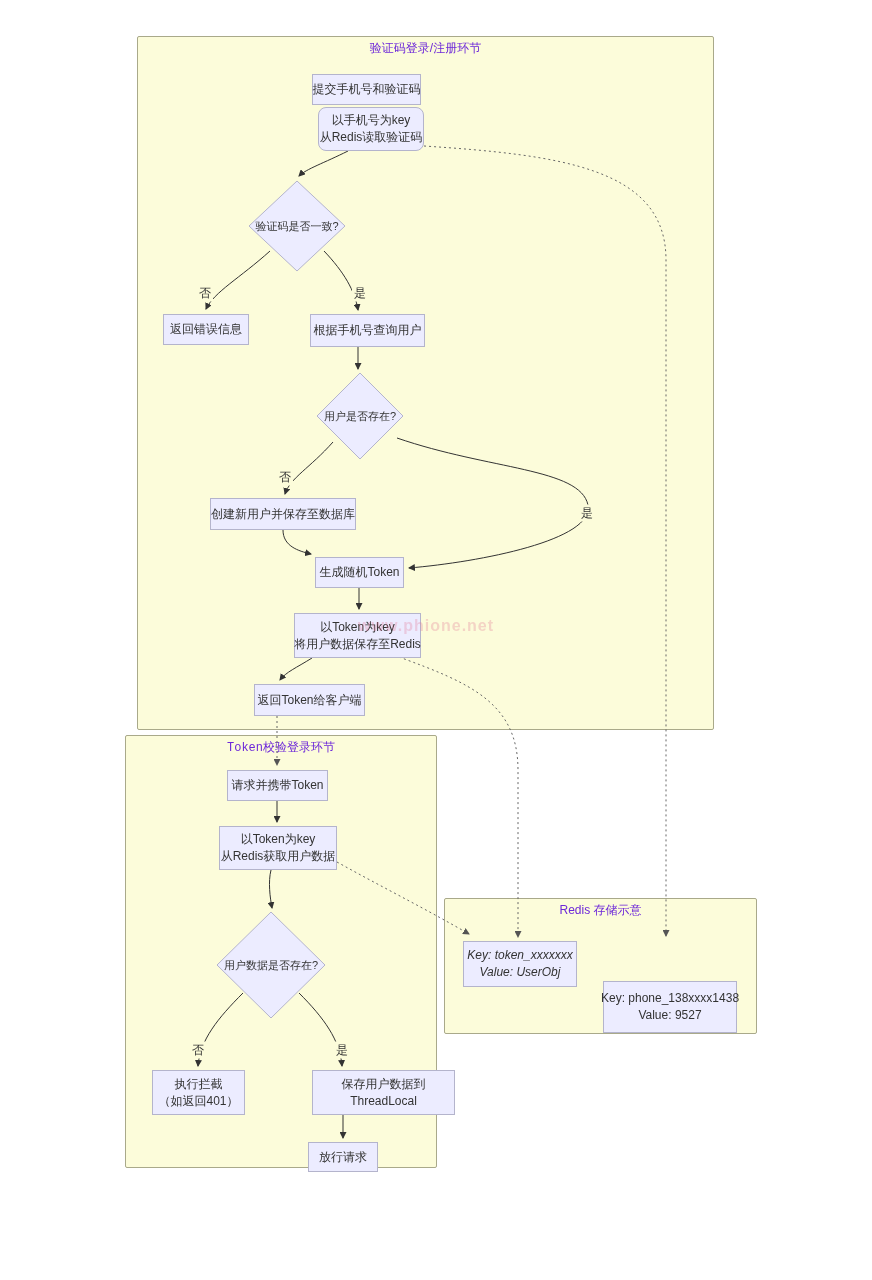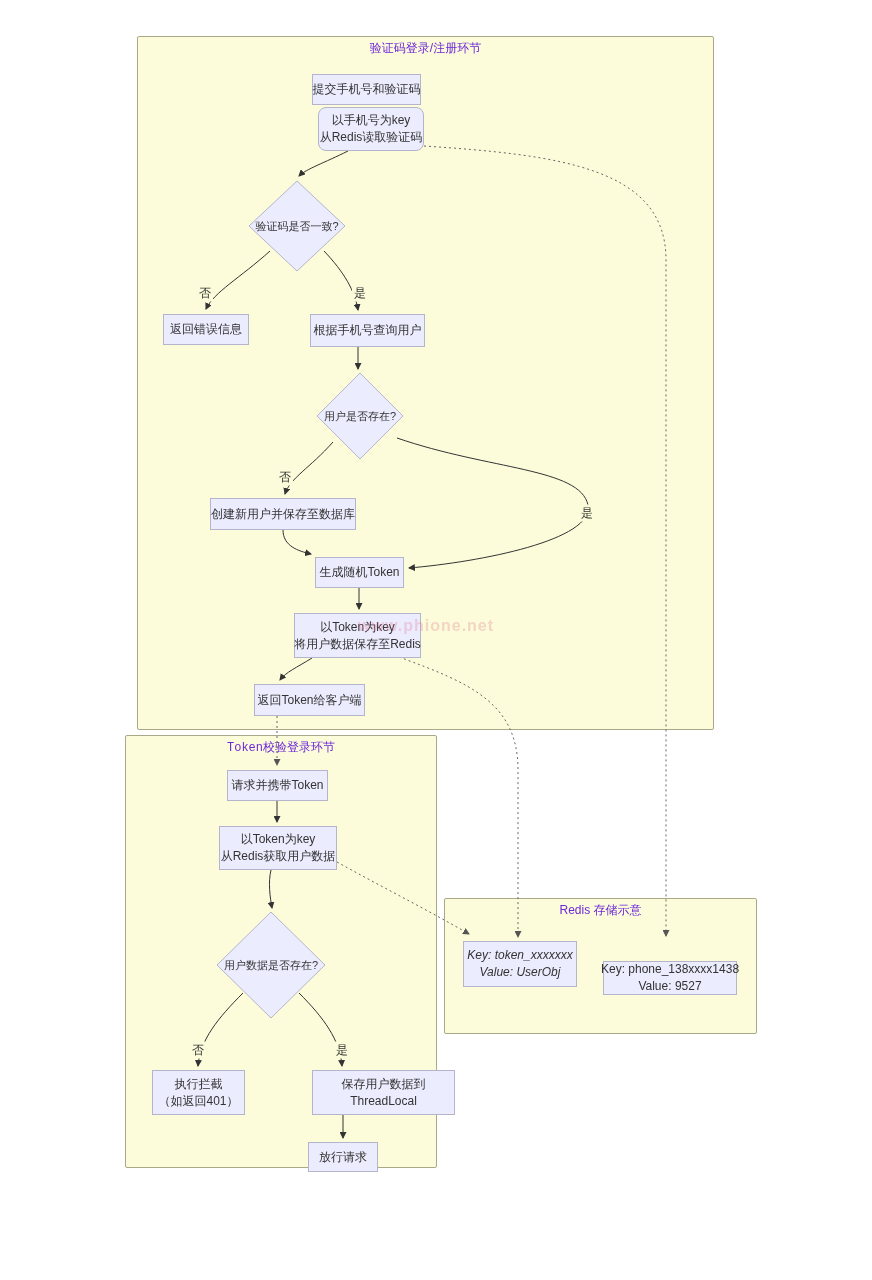--- a/index.html
+++ b/index.html
@@ -157,21 +157,21 @@
 
   <div class="node" style="left:308px; top:1142px; width:70px; height:30px;">
     <span>放行请求</span>
   </div>
 
   <div class="node" style="left:463px; top:941px; width:114px; height:46px;font-style:italic;">
     <span>Key: token_xxxxxxx</span>
     <span>Value: UserObj</span>
   </div>
 
-  <div class="node" style="left:603px; top:961px; width:134px; height:34px;text-align:center;">
+  <div class="node" style="left:603px; top:981px; width:134px; height:52px;text-align:center;">
     <span>Key: phone_138xxxx1438</span>
     <span>Value: 9527</span>
   </div>
 
   <div class="elabel" style="left:205px; top:293px;">否</div>
   <div class="elabel" style="left:360px; top:293px;">是</div>
   <div class="elabel" style="left:285px; top:477px;">否</div>
   <div class="elabel" style="left:587px; top:513px;">是</div>
   <div class="elabel" style="left:198px; top:1050px;">否</div>
   <div class="elabel" style="left:342px; top:1050px;">是</div>

